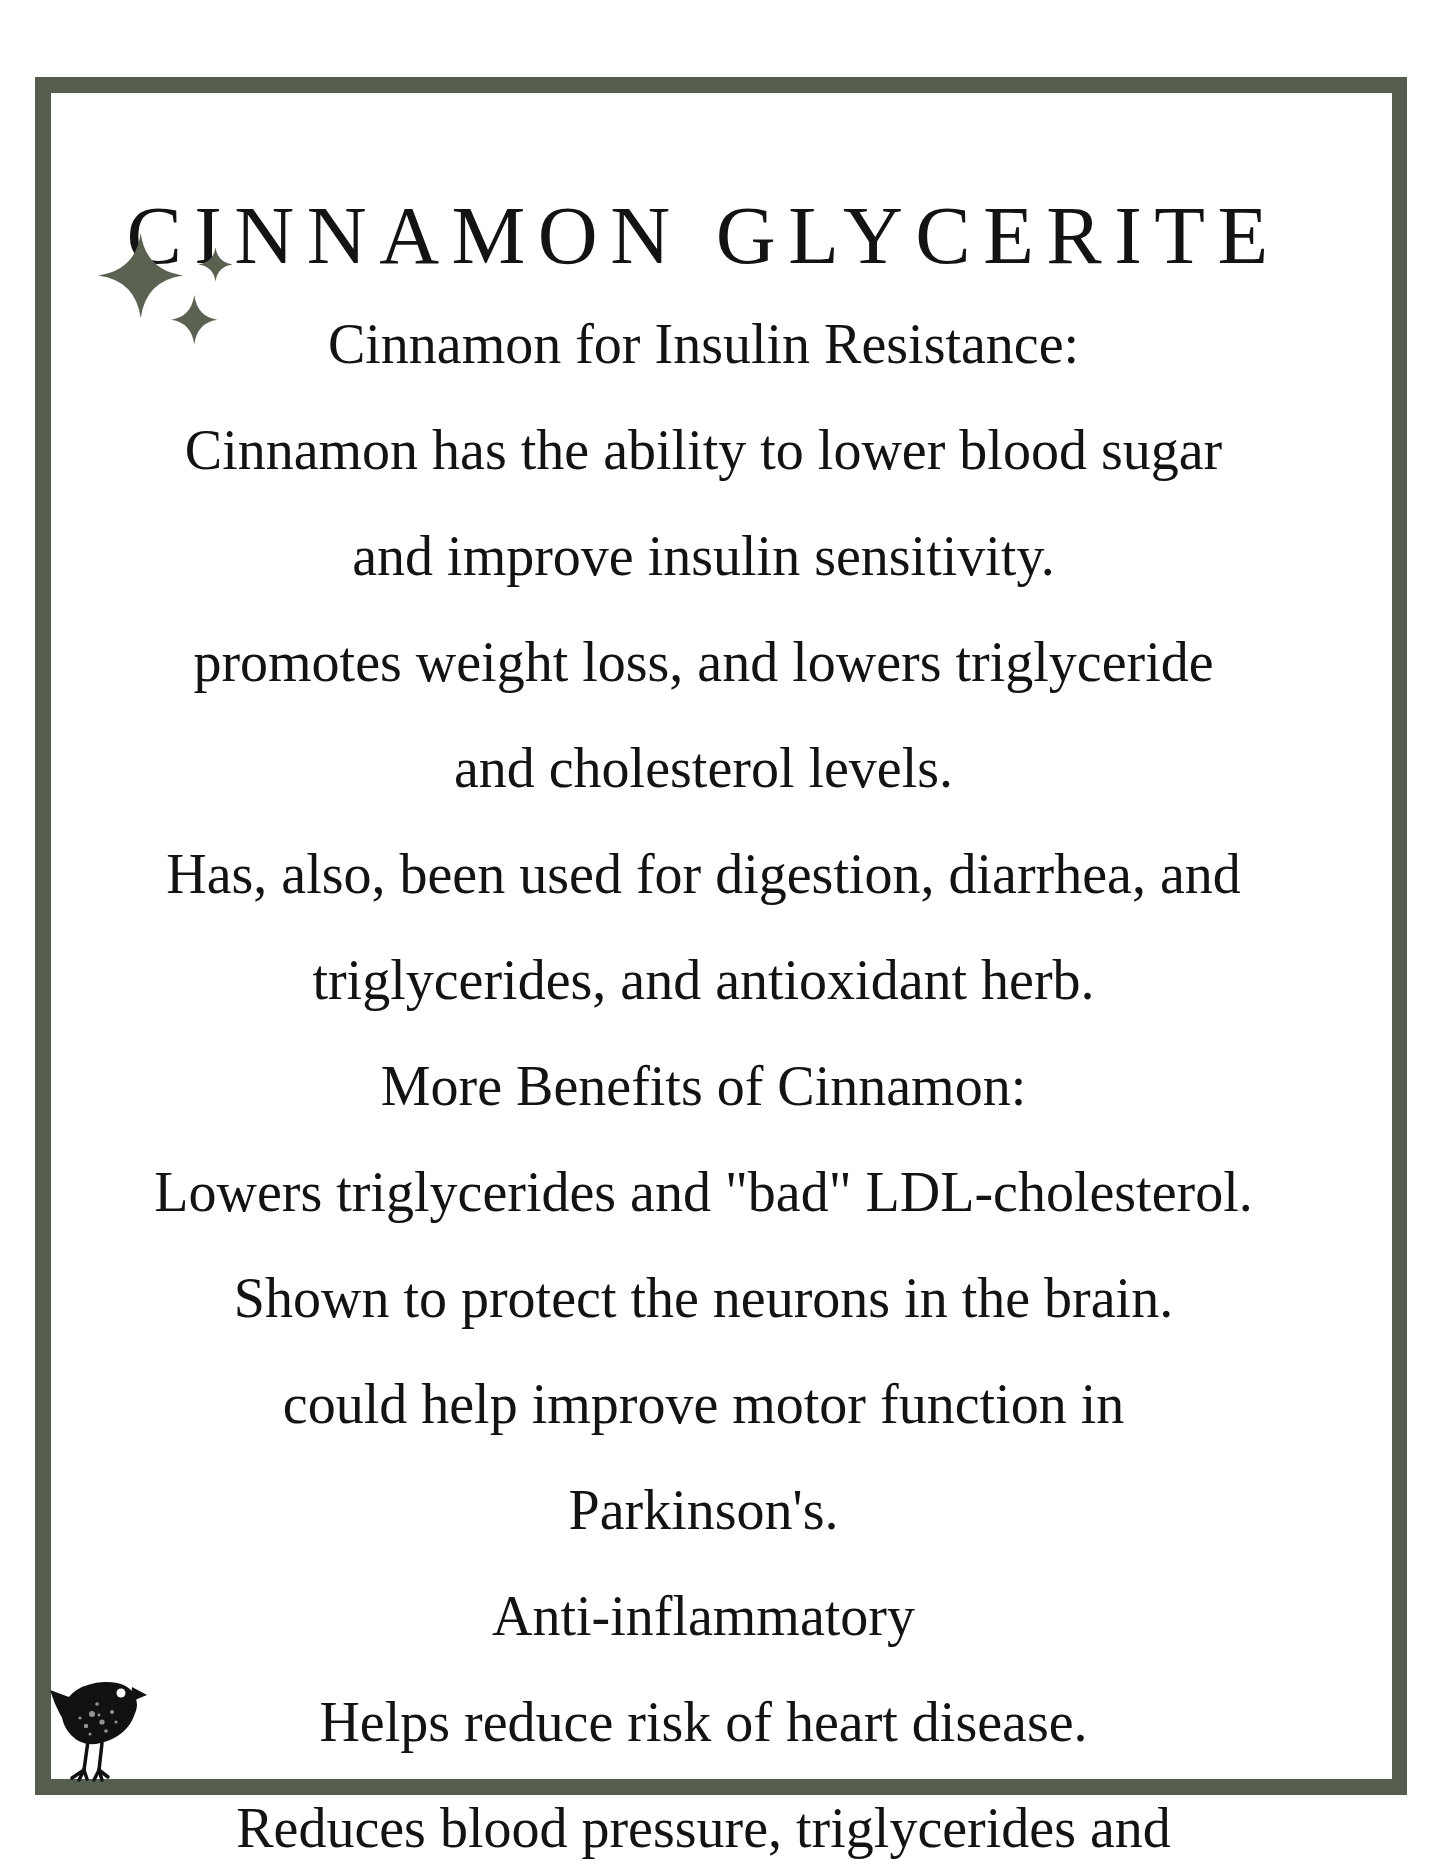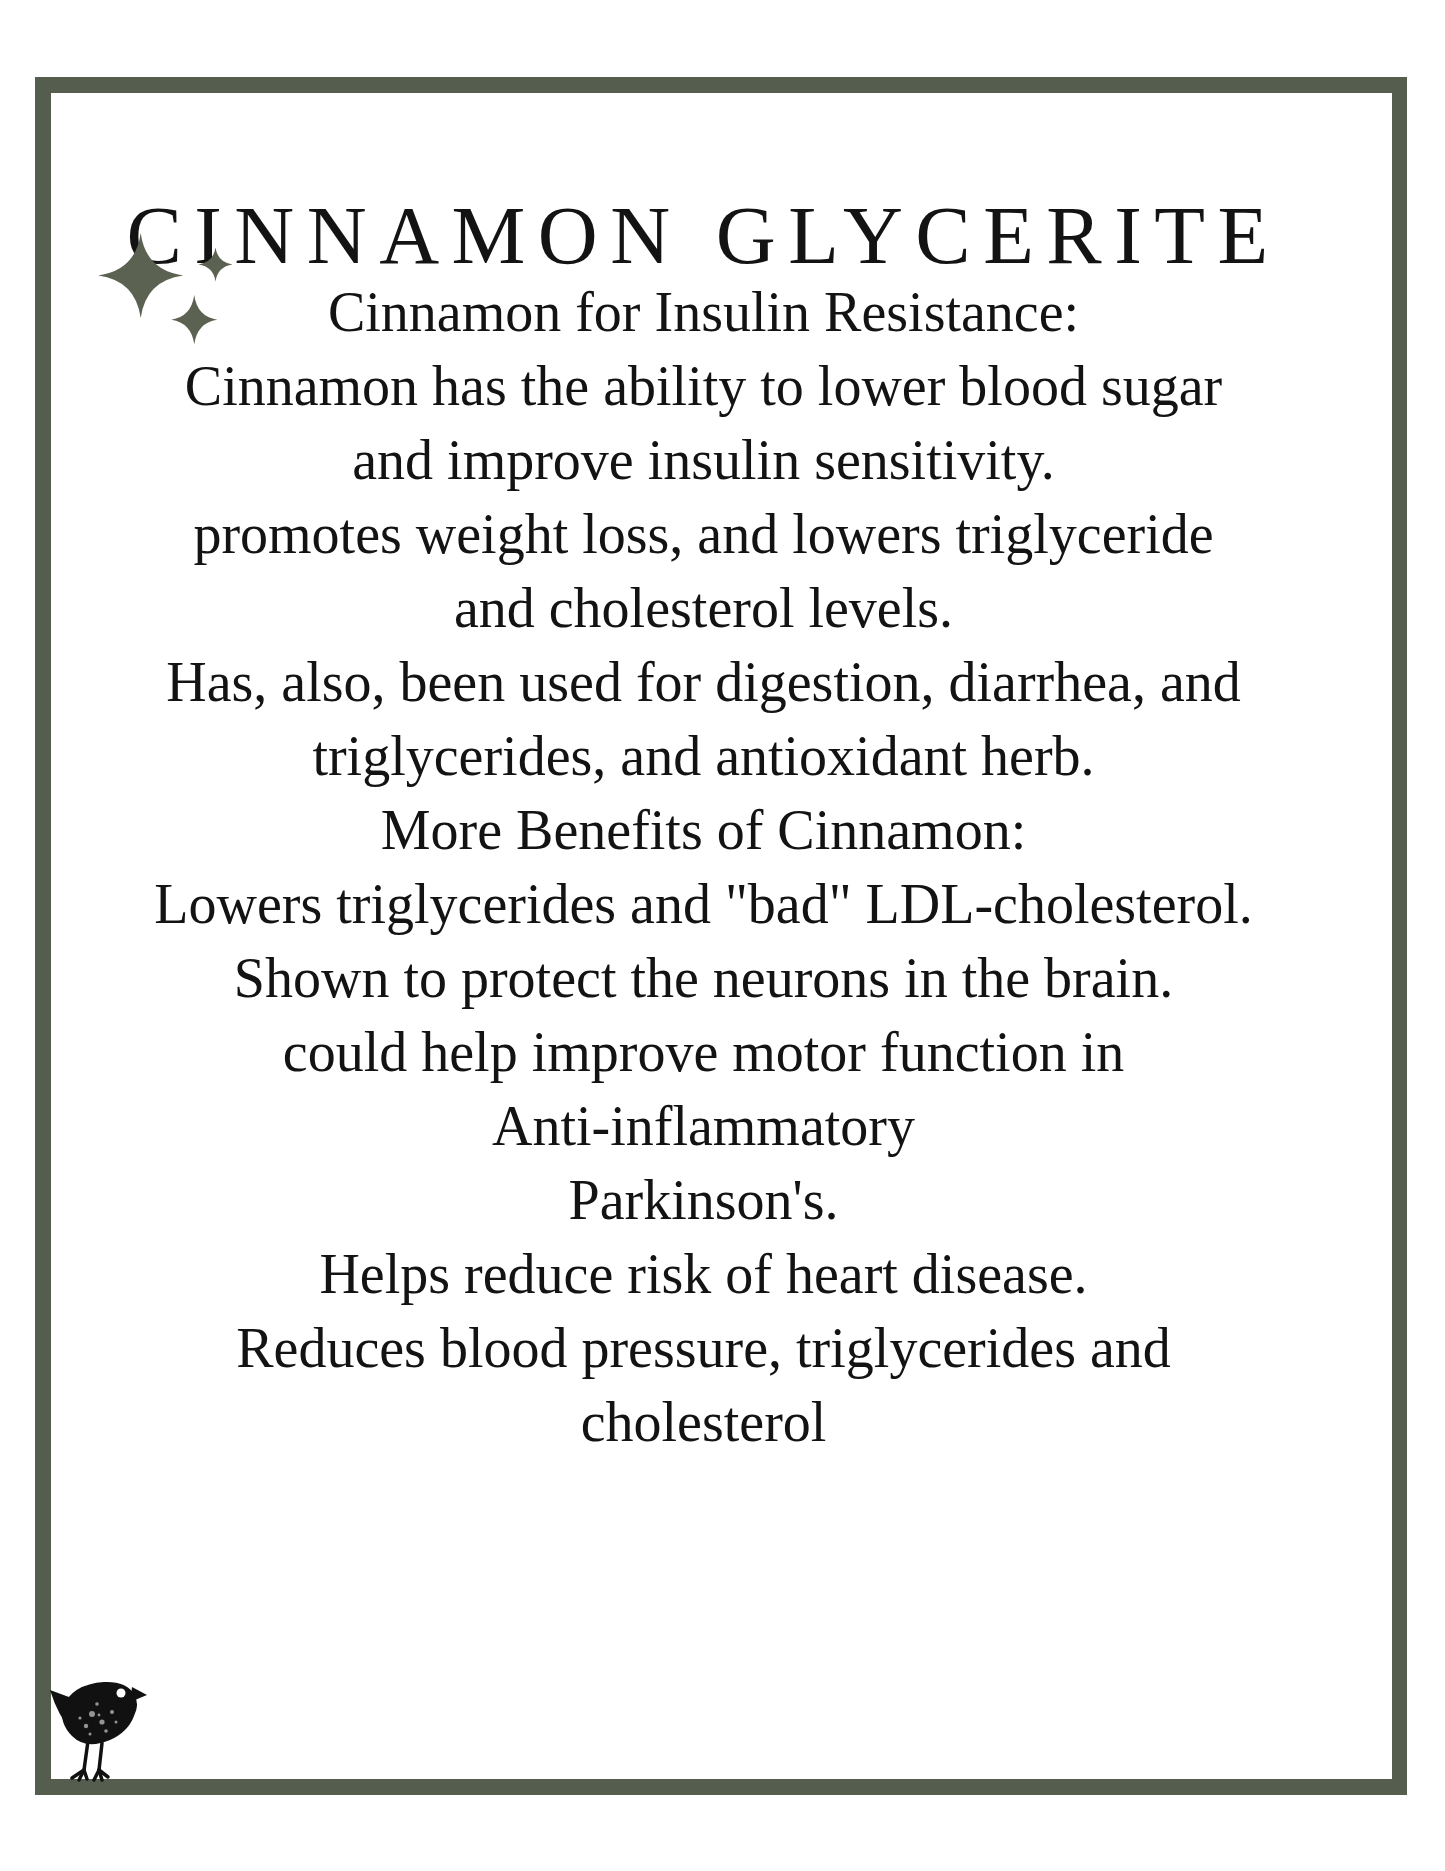--- a/index.html
+++ b/index.html
@@ -35,21 +35,21 @@
     font-weight:400;
   }
   .body-text{
     position:absolute;
     left:50px;right:50px;top:275px;
     text-align:center;
     font-size:56px;
     line-height:74px;
     font-weight:400;
   }
-  .line{white-space:nowrap;}
+  .line{white-space:nowrap;margin-top:32px;}
   .sparkles{
     position:absolute;
     left:88px;top:210px;
     width:170px;height:170px;
   }
   .bird{
     position:absolute;
     left:42px;top:1674px;
     width:112px;height:112px;
   }
@@ -74,22 +74,22 @@
     <div class="line">Cinnamon has the ability to lower blood sugar</div>
     <div class="line">and improve insulin sensitivity.</div>
     <div class="line">promotes weight loss, and lowers triglyceride</div>
     <div class="line">and cholesterol levels.</div>
     <div class="line">Has, also, been used for digestion, diarrhea, and</div>
     <div class="line">triglycerides, and antioxidant herb.</div>
     <div class="line">More Benefits of Cinnamon:</div>
     <div class="line">Lowers triglycerides and "bad" LDL-cholesterol.</div>
     <div class="line">Shown to protect the neurons in the brain.</div>
     <div class="line">could help improve motor function in</div>
+    <div class="line">Parkinson's.</div>
     <div class="line">Anti-inflammatory</div>
-    <div class="line">Parkinson's.</div>
     <div class="line">Helps reduce risk of heart disease.</div>
     <div class="line">Reduces blood pressure, triglycerides and</div>
     <div class="line">cholesterol</div>
   </div>
 
   <svg class="bird" viewBox="0 0 112 112" xmlns="http://www.w3.org/2000/svg" aria-hidden="true">
 
     <path fill="#111" d="M8,16 L54,33 L32,61 Q16,42 8,16 Z"></path>
 
     <path fill="#111" d="M20,34 Q30,10 62,8 Q84,7 92,20 Q98,30 92,42 Q86,58 68,66 Q44,76 30,62 Q18,50 20,34 Z"></path>

